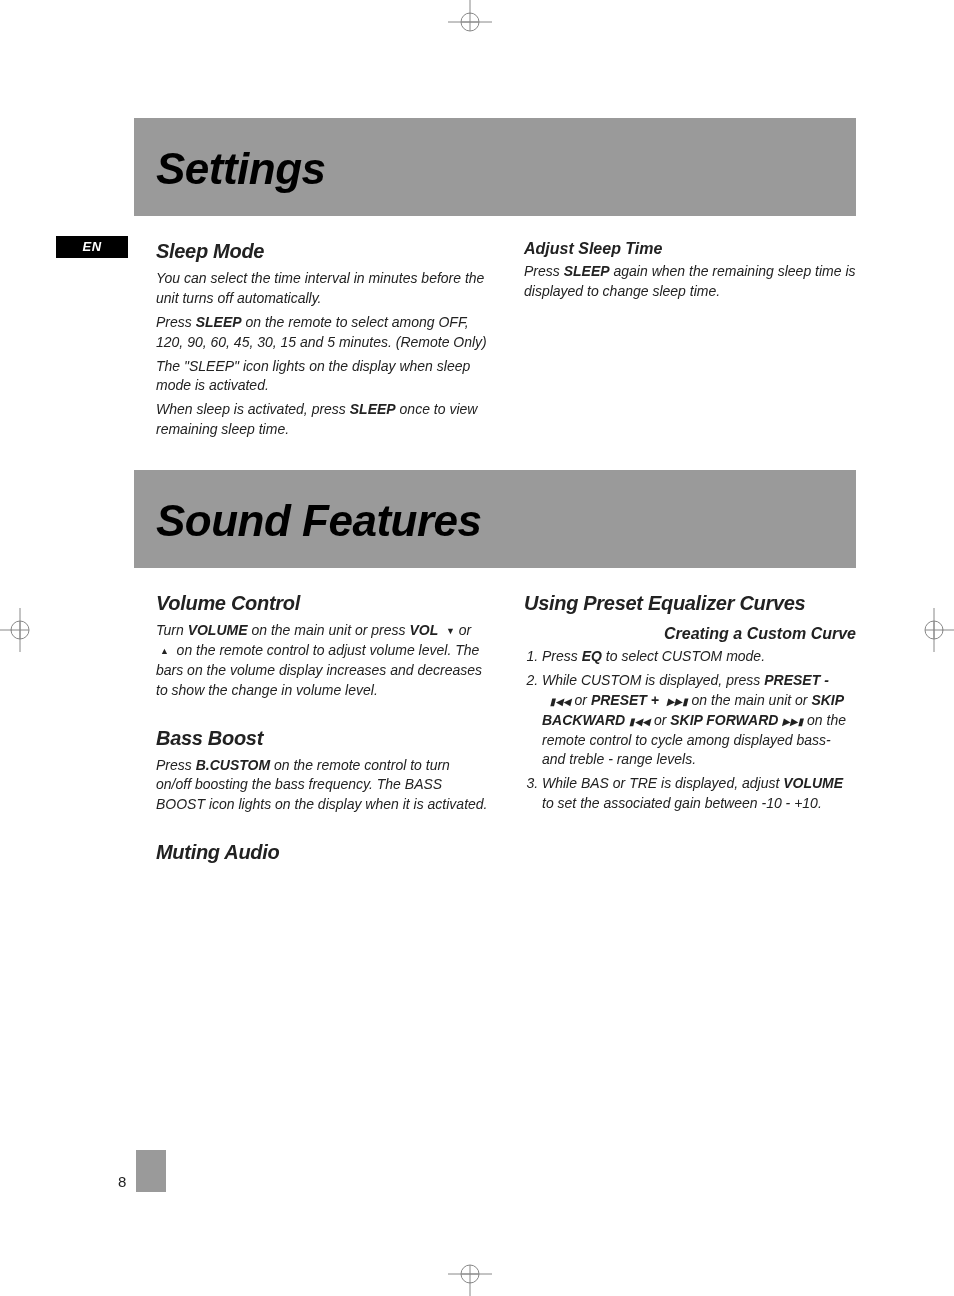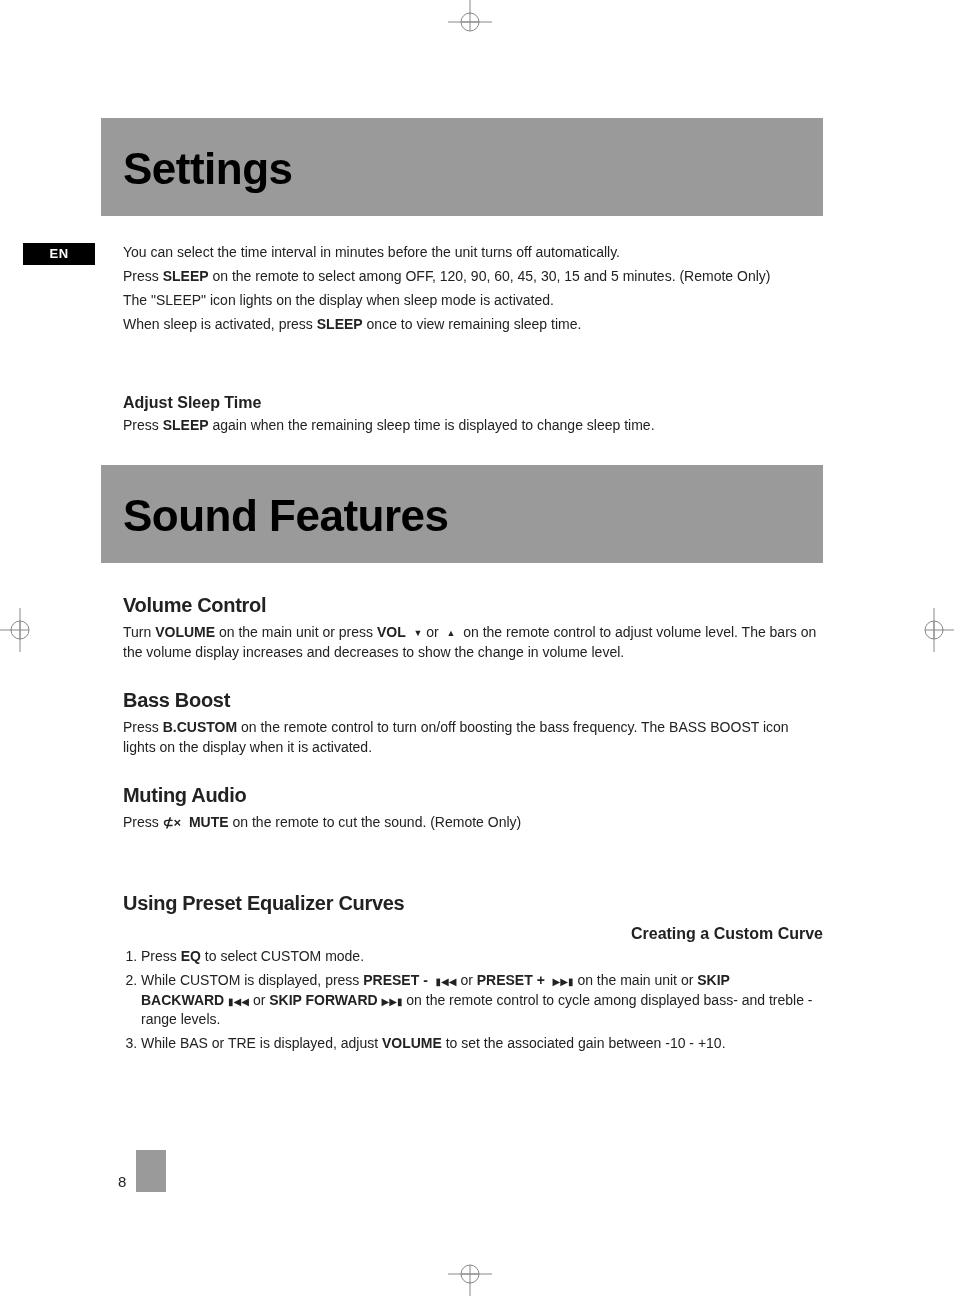--- a/index.html
+++ b/index.html
@@ -19,23 +19,24 @@
   }
   .cropmark {
     position: absolute;
     width: 60px;
     height: 60px;
     pointer-events: none;
   }
   .cropmark svg { display:block; }
   .content {
     position: absolute;
-    left: 123px;
+    left: 156px;
     top: 118px;
     width: 700px;
+    font-style: italic;
   }
   .banner {
     background: #9a9a9a;
     color: #000;
     padding: 26px 0 22px 0;
     margin-left: -22px;
     width: 722px;
   }
   .banner h1 {
     margin: 0;
@@ -53,24 +54,23 @@
     background: #000;
     color: #fff;
     font-weight: 700;
     font-size: 13px;
     text-align: center;
     line-height: 22px;
     letter-spacing: 0.5px;
   }
   .cols {
     display: flex;
-    gap: 47px;
-    margin-top: 23px;
+    gap: 36px;
+    margin-top: 16px;
     position: relative;
-    flex-direction: column;
   }
   .col {
     flex: 1 1 0;
     min-width: 0;
   }
   h2.section {
     font-size: 20px;
     font-weight: 800;
     margin: 8px 0 6px 0;
     letter-spacing: -0.3px;
@@ -181,20 +181,21 @@
   <div class="content">
 
     <div class="banner">
       <h1>Settings</h1>
     </div>
 
     <div class="cols">
       <div class="en-tab">EN</div>
 
       <div class="col">
+        <h2 class="section">Sleep Mode</h2>
         <p class="body">You can select the time interval in minutes before the unit turns off automatically.</p>
         <p class="body">
           <span>Press </span><b>SLEEP</b><span> on the remote to select among OFF, 120, 90, 60, 45, 30, 15 and  5 minutes.  (Remote Only)</span>
         </p>
         <p class="body">The "SLEEP" icon lights on the display when sleep mode is activated.</p>
 
         <p class="body">
           <span>When sleep is activated, press </span><b>SLEEP</b><span> once to view remaining sleep time.</span>
         </p>
       </div>
@@ -221,23 +222,20 @@
             <span>or </span>&nbsp;<span class="tri">▲</span>&nbsp;
             <span>on the remote control to adjust volume level. The bars on the volume display increases and decreases to show the change in volume level.</span>
           </p>
 
           <h2 class="section" style="margin-top:26px;">Bass Boost</h2>
           <p class="body">
             <span>Press </span><b>B.CUSTOM</b><span>  on the remote control to turn on/off boosting the bass frequency. The BASS BOOST icon lights on the display when it is activated.</span>
           </p>
 
           <h2 class="section" style="margin-top:26px;">Muting Audio</h2>
-          <p class="body">
-            <span>Press  </span><span style="font-size:13px; font-weight:700;">⊄×</span>&nbsp;&nbsp;<b>MUTE</b><span> on the remote to cut the sound. (Remote Only)</span>
-          </p>
         </div>
 
         <div class="col">
           <h2 class="section">Using Preset Equalizer Curves</h2>
 
           <h3 class="sub" style="margin-top:10px;text-align:right;">Creating a Custom Curve</h3>
           <ol class="steps">
             <li>
               <span>Press </span><b>EQ</b><span> to select CUSTOM mode.</span>
             </li>

